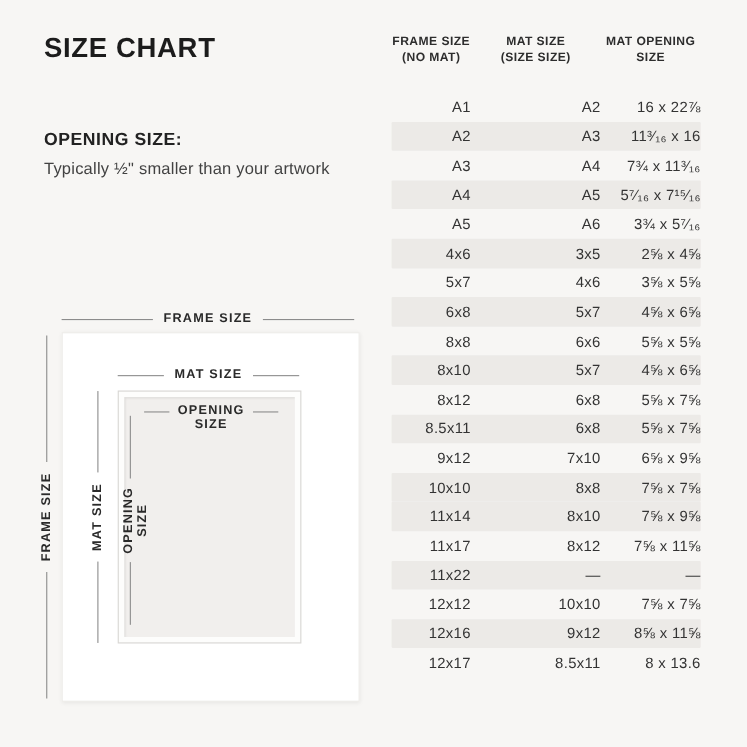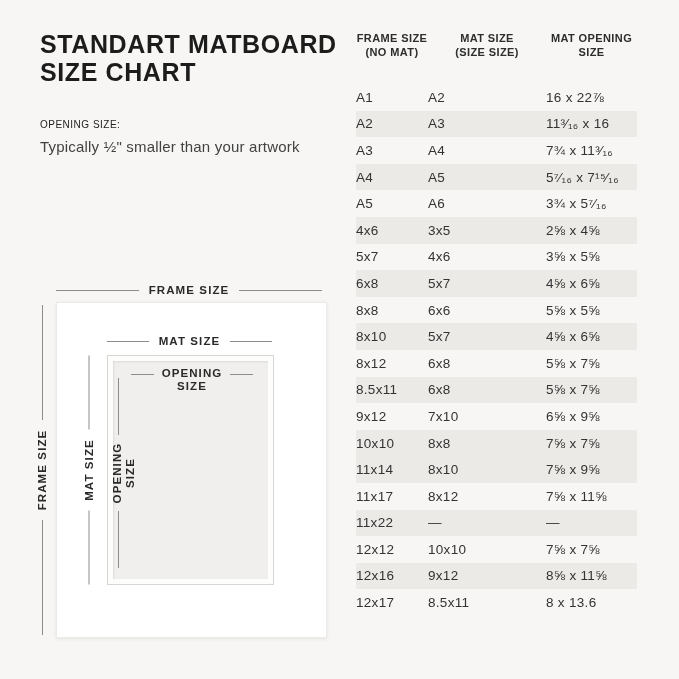--- a/index.html
+++ b/index.html
@@ -11,21 +11,21 @@
   }
 
   
   .title {
     position:absolute; left:40px; top:30px;
     font-size:25px; font-weight:600; line-height:28px;
     letter-spacing:0.6px; color:#1c1c1c;
   }
   .text-section { position:absolute; left:40px; width:300px; }
   .text-section .sec-heading {
-    font-size:10px; font-weight:400; letter-spacing:0.5px;
+    font-size:16px; font-weight:700; letter-spacing:0.5px;
     color:#222; margin-bottom:6px;
   }
   .text-section .sec-body { font-size:15px; line-height:21px; color:#424242; letter-spacing:0.2px; }
   #section-opening { top:119px; }
   #section-bevel   { top:191px; }
 
   
   .rule { flex:1; height:1px; background:#8c8c8c; }
   .dim-label {
     position:absolute; display:flex; align-items:center; height:14px;
@@ -62,33 +62,32 @@
   
   .thead {
     position:absolute; left:356px; top:31px; width:281px;
     display:grid; grid-template-columns:72px 118px 91px;
     font-size:11px; font-weight:600; line-height:14px;
     letter-spacing:0.4px; color:#2d2d2d; text-align:center;
   }
   .tbody { position:absolute; left:356px; top:84px; width:281px; }
   .tr {
     display:grid; grid-template-columns:72px 118px 91px;
-    height:26.6px; align-items:center; text-align:left;
+    height:26.6px; align-items:center; text-align:right;
     font-size:13.5px; color:#333; letter-spacing:0.3px;
     border-radius:1px;
   }
   .tr.striped { background:#eceae7; }
 </style>
 </head>
 <body>
 
 <div class="canvas">
 
   <div class="title">
-    <div>STANDART MATBOARD</div>
     <div>SIZE CHART</div>
   </div>
 
   <div class="text-section" id="section-opening">
     <div class="sec-heading">OPENING SIZE:</div>
     <div class="sec-body">
       <div>Typically ½" smaller than your artwork</div>
     </div>
   </div>
 

